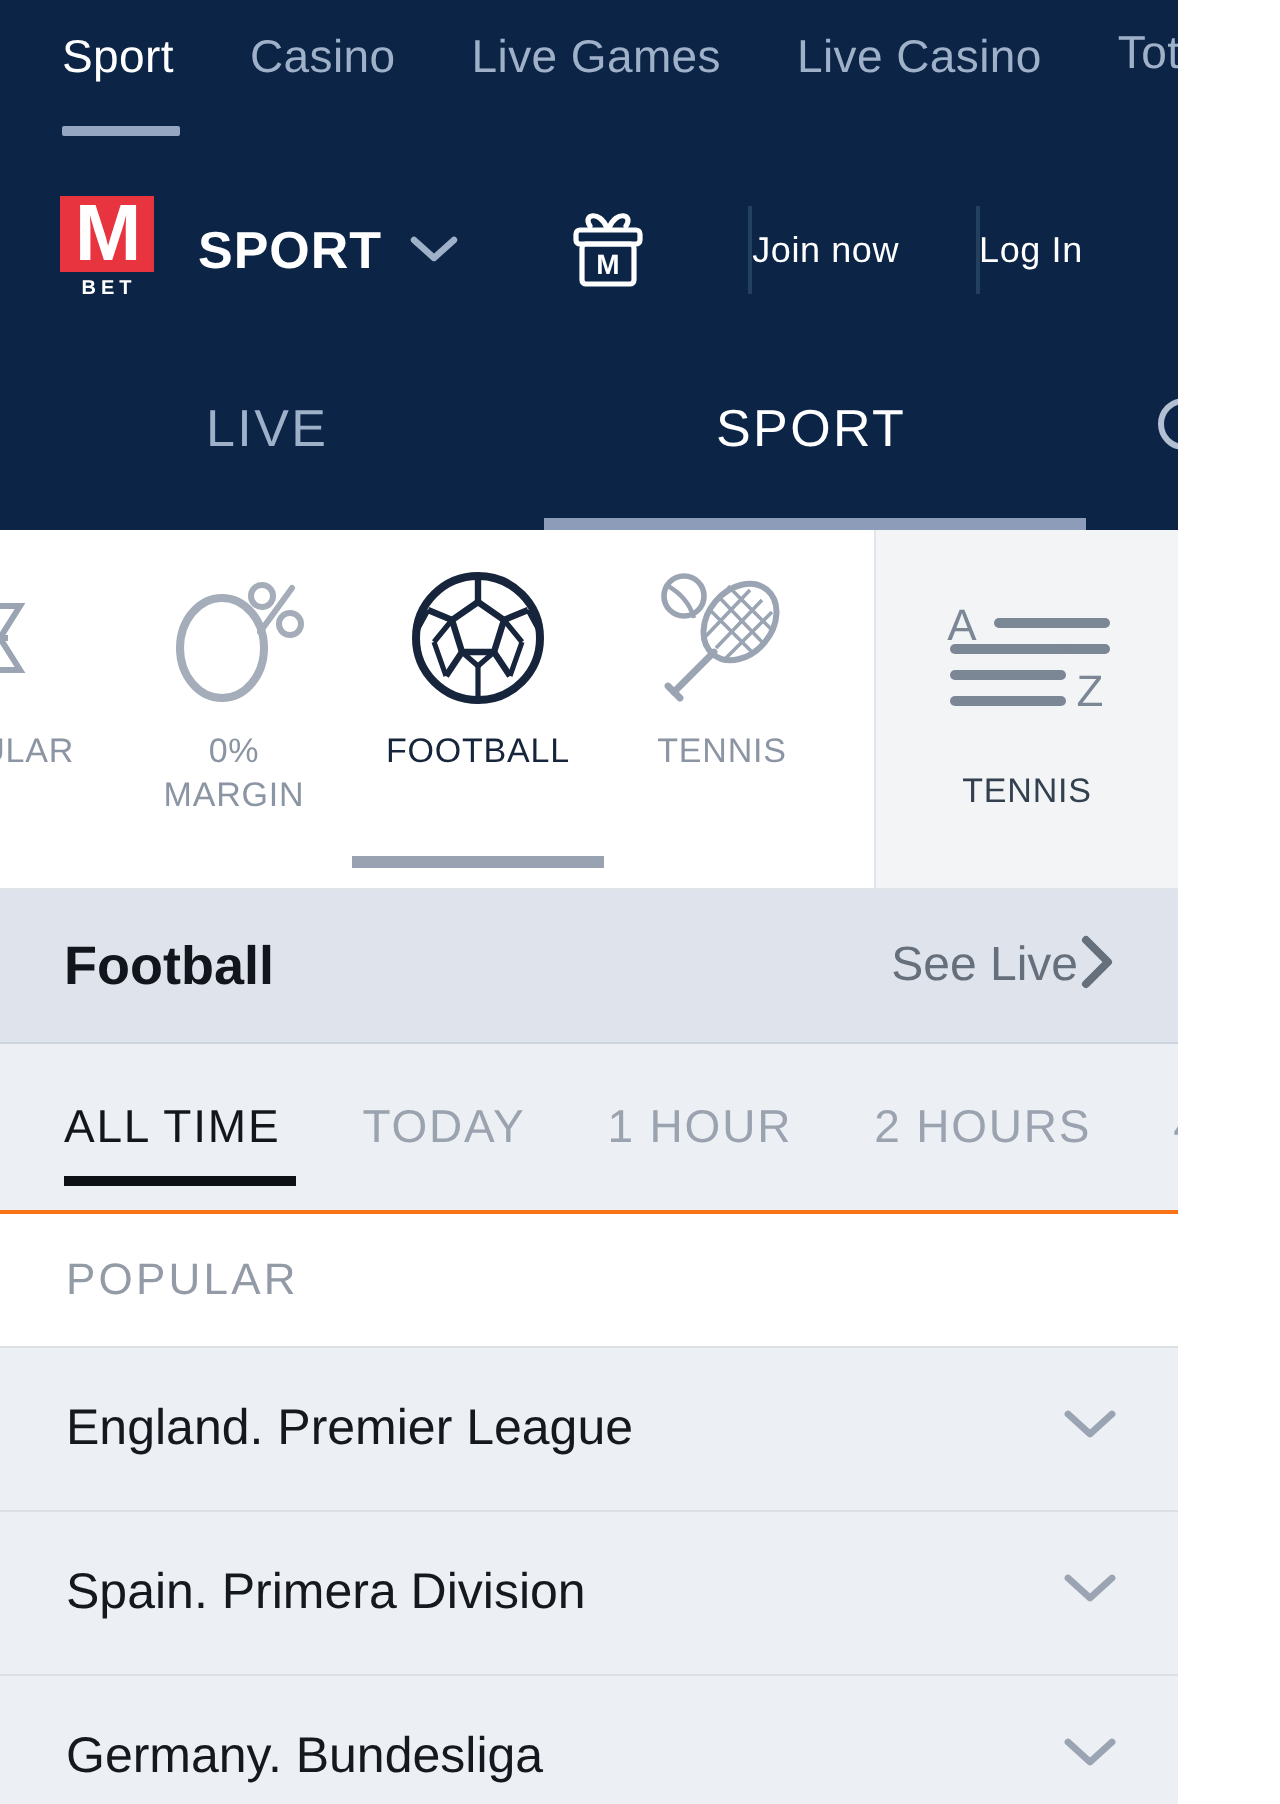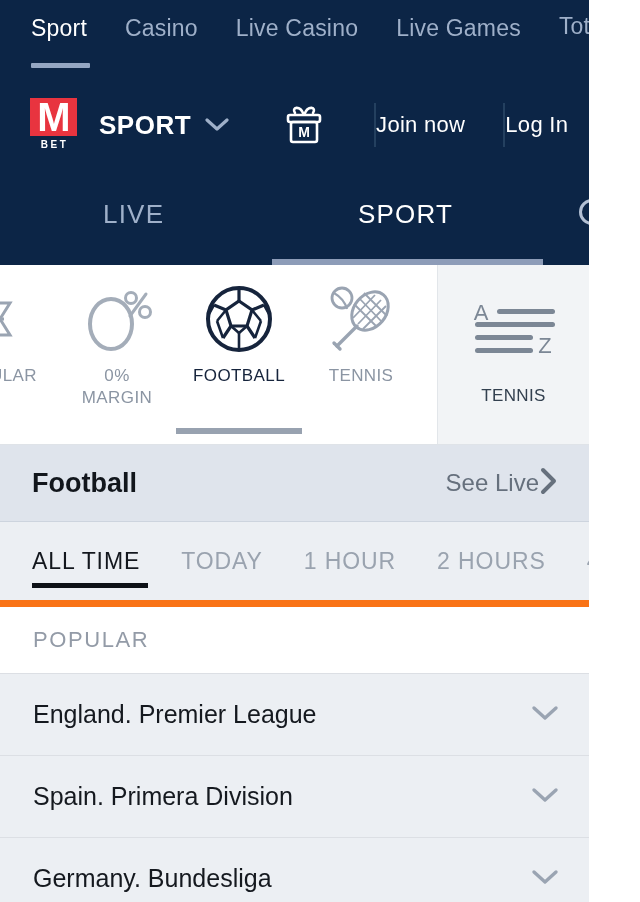--- a/index.html
+++ b/index.html
@@ -55,21 +55,21 @@
     letter-spacing:2.5px; margin-top:3px; padding-left:2px;
   }
   .brand-title {
     color:#ffffff; font-size:26px; font-weight:bold;
     letter-spacing:.5px; margin-left:22px;
   }
   .chev-down-sm { margin-left:14px; display:flex; align-items:center; }
   .gift { margin-left:53px; display:flex; align-items:center; }
   .vsep { width:2px; height:44px; background:#24405f; margin:0 0 0 48px; }
   .brand-link {
-    color:#ffffff; font-size:22px; letter-spacing:.3px;
+    color:#ffffff; font-size:18px; letter-spacing:.3px;
     white-space:nowrap;
   }
   .vsep2 { width:2px; height:44px; background:#24405f; margin-left:38px; }
 
   
   .modebar {
     height:95px; background:#0c2546; position:relative;
     display:flex; align-items:center;
   }
   .mode-tab {
@@ -121,21 +121,21 @@
     padding:0 30px 0 32px; border-bottom:1px solid #cdd4de;
   }
   .sect-title { font-size:27px; font-weight:bold; color:#12161c; }
   .see-live { display:flex; align-items:center; gap:0; }
   .see-live-text { font-size:24px; color:#66707d; }
 
   
   .timebar {
     height:85px; background:#eceff3; position:relative;
     display:flex; align-items:center; overflow:hidden;
-    border-bottom:7px solid #f97316;
+    border-bottom:2px solid #f97316;
   }
   .timebar-track { display:flex; align-items:center; padding-left:32px; white-space:nowrap; }
   .tfilter {
     font-size:23px; letter-spacing:.9px; color:#9aa3af;
     margin-right:41px; position:relative; padding-bottom:0;
   }
   .tfilter.active { color:#13171d; }
   .tfilter-underline {
     position:absolute; left:32px; bottom:12px; width:116px; height:5px; background:#0d1116;
   }
@@ -154,22 +154,22 @@
 </style>
 </head>
 <body>
 
 <div class="screen">
 
   <div class="topnav">
     <div class="topnav-inner">
       <div class="topnav-item active"><span>Sport</span></div>
       <div class="topnav-item"><span>Casino</span></div>
+      <div class="topnav-item"><span>Live Games</span></div>
       <div class="topnav-item"><span>Live Casino</span></div>
-      <div class="topnav-item"><span>Live Games</span></div>
       <div class="topnav-item toto"><span>Toto</span><span class="new-badge">NEW</span></div>
     </div>
     <div class="topnav-underline"></div>
   </div>
 
   <div class="brandbar">
     <div class="logo">
       <div class="logo-mark">
         <div class="logo-m">M</div>
         <div class="logo-bet">BET</div>

